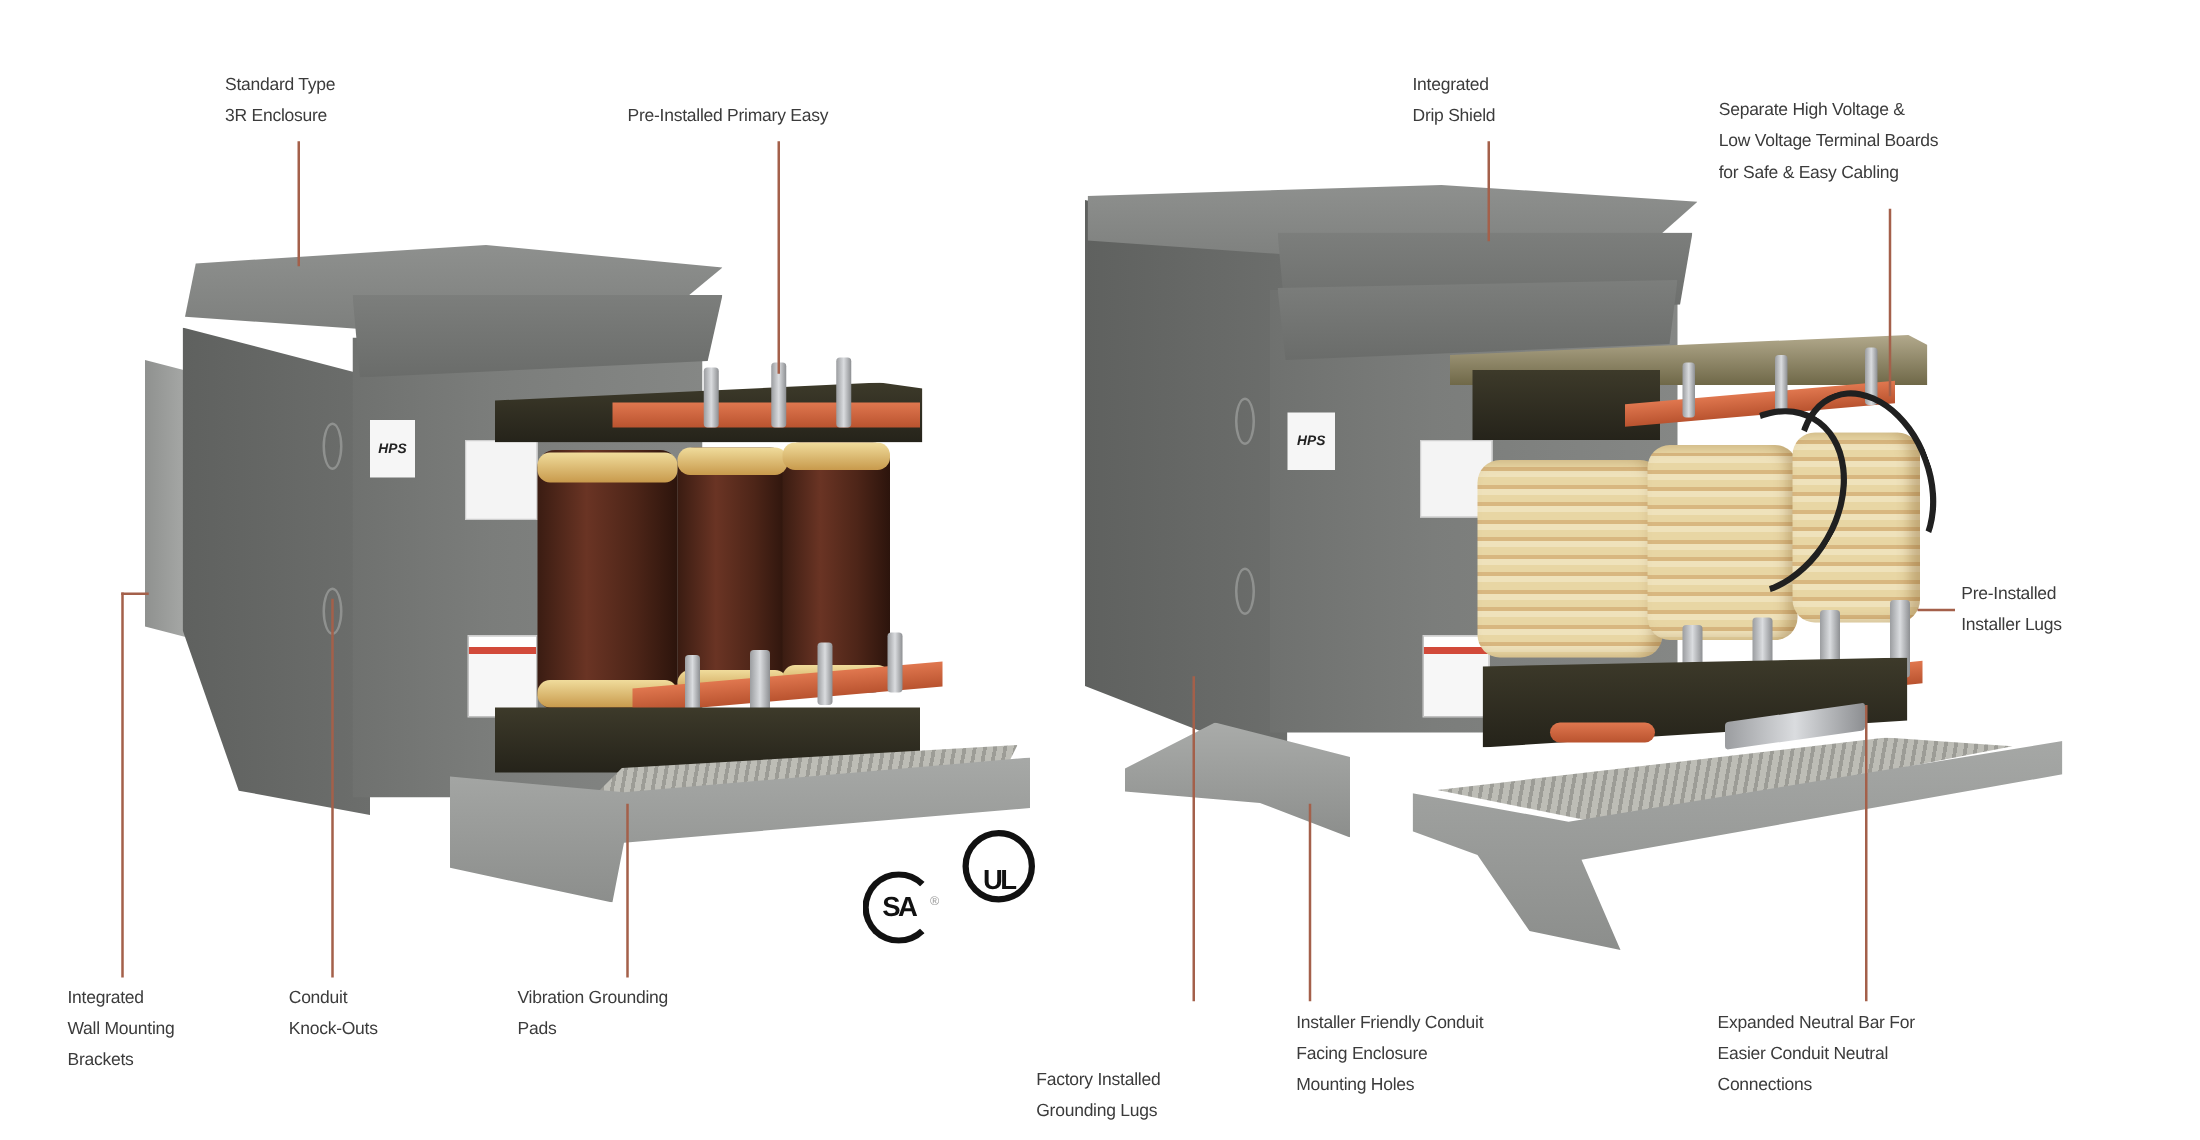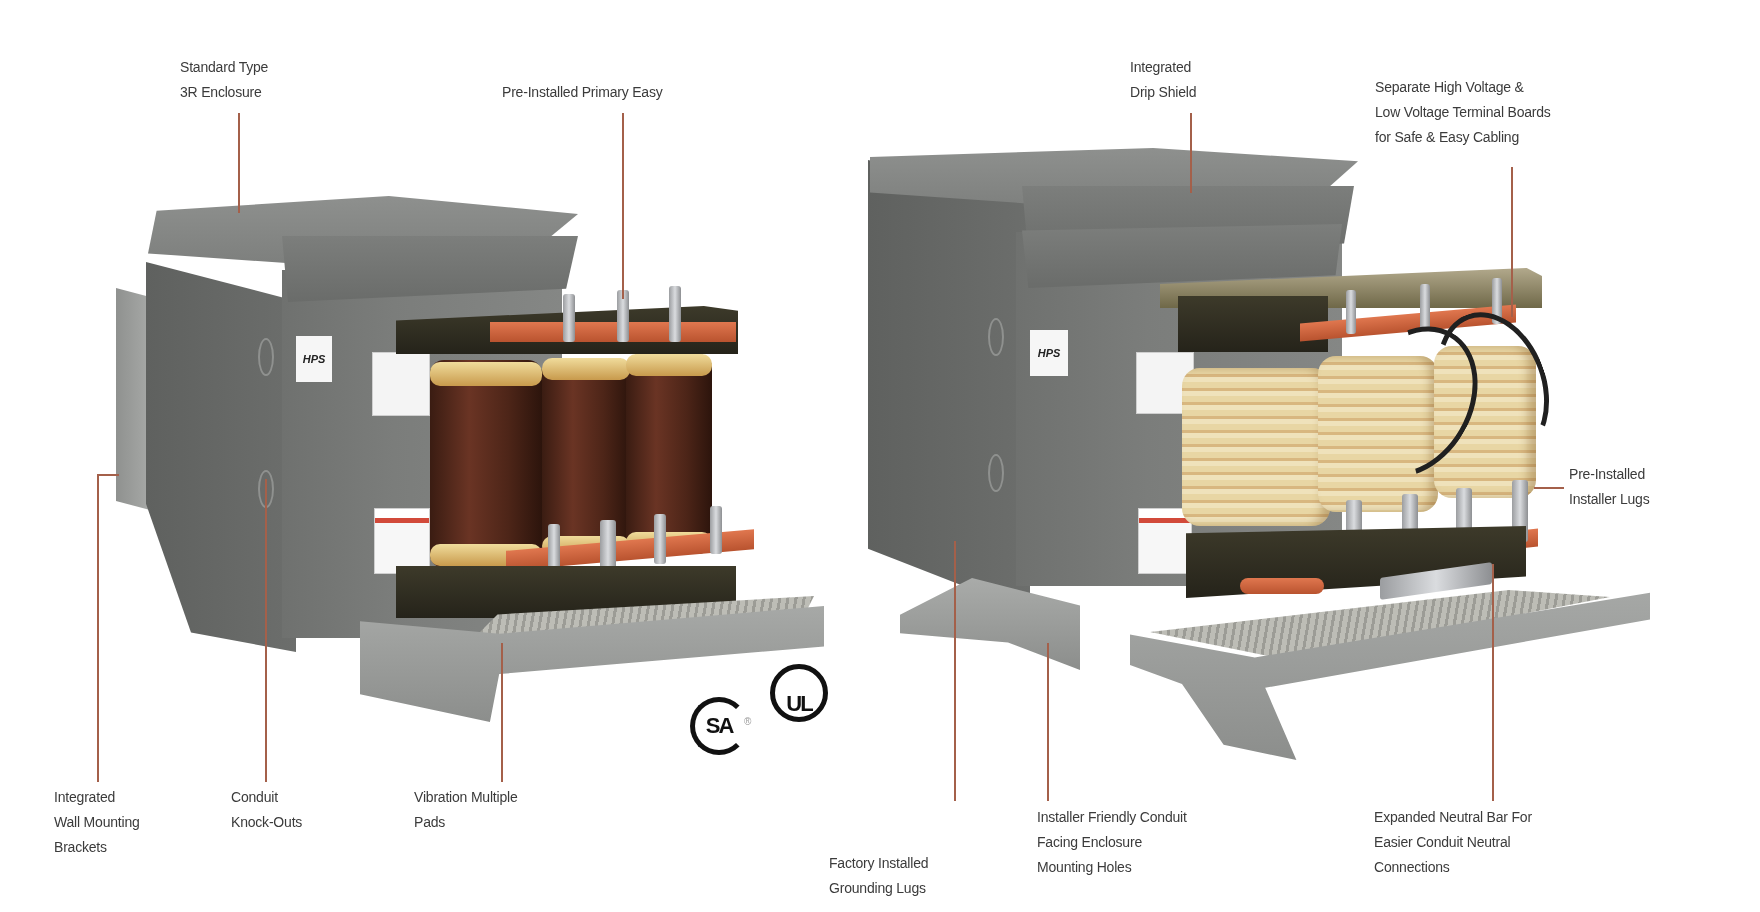--- a/index.html
+++ b/index.html
@@ -166,21 +166,21 @@
 <div class="label" style="left:1375px;top:75px;">Separate High Voltage &amp;
 Low Voltage Terminal Boards
 for Safe &amp; Easy Cabling</div>
 <div class="label" style="left:1569px;top:462px;">Pre-Installed
 Installer Lugs</div>
 <div class="label" style="left:54px;top:785px;">Integrated
 Wall Mounting
 Brackets</div>
 <div class="label" style="left:211px;top:785px;margin-left:20px;">Conduit
 Knock-Outs</div>
-<div class="label" style="left:414px;top:785px;">Vibration Multiple
+<div class="label" style="left:414px;top:785px;">Vibration Grounding
 Pads</div>
 <div class="label" style="left:829px;top:851px;">Factory Installed
 Grounding Lugs</div>
 <div class="label" style="left:1037px;top:805px;">Installer Friendly Conduit
 Facing Enclosure
 Mounting Holes</div>
 <div class="label" style="left:1374px;top:805px;">Expanded Neutral Bar For
 Easier Conduit Neutral
 Connections</div>
 

